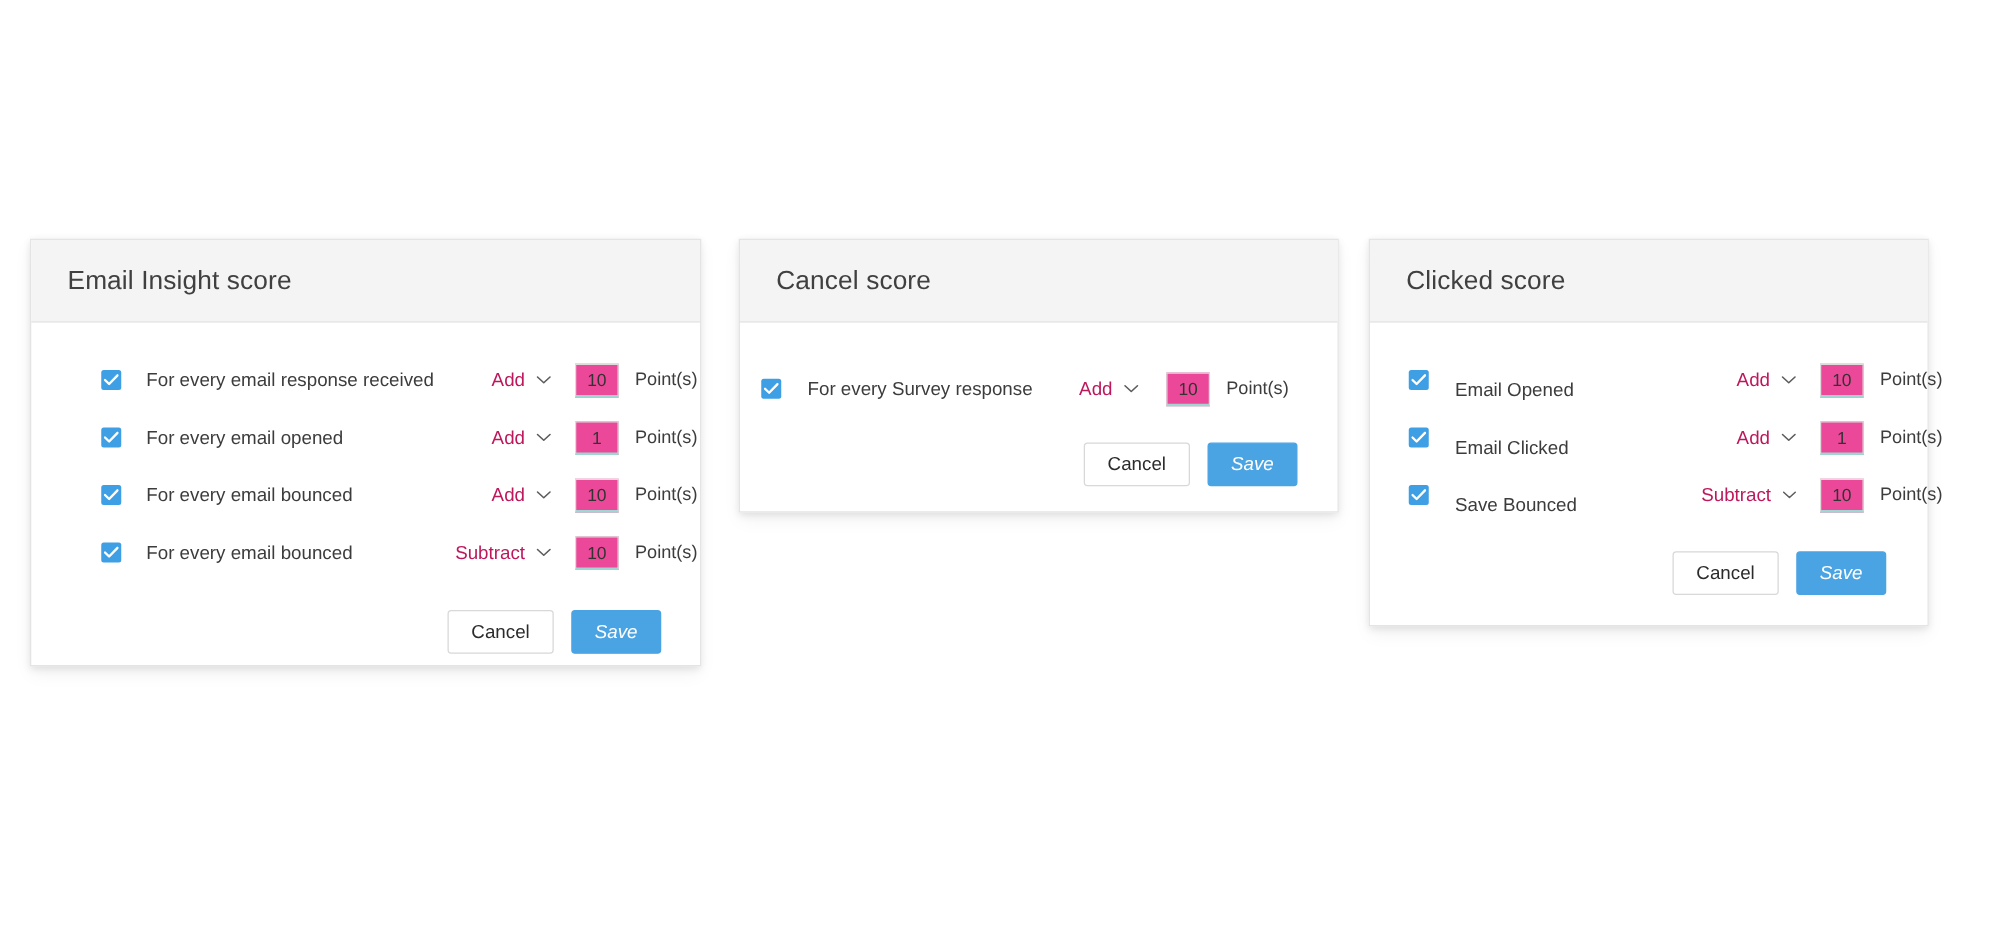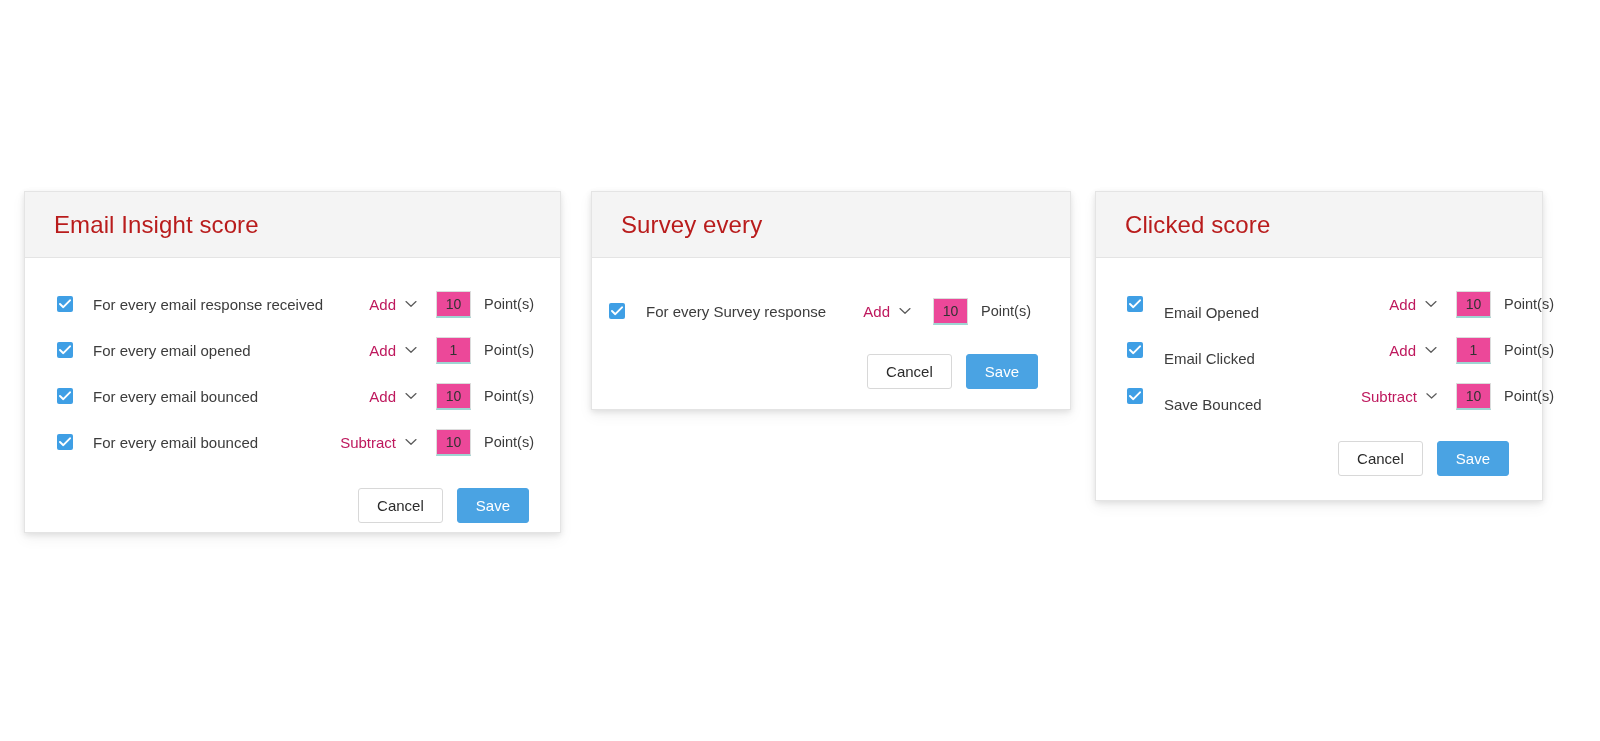--- a/index.html
+++ b/index.html
@@ -28,22 +28,22 @@
     background: #f4f4f4;
     border-bottom: 1px solid #e4e4e4;
     height: 66px;
     display: flex;
     align-items: center;
     padding: 0 0 0 29px;
     box-sizing: border-box;
   }
 
   .card-title {
-    font-size: 24px;
-    color: #b91c1c;
+    font-size: 21px;
+    color: #404040;
     font-weight: 400;
     letter-spacing: 0.1px;
     white-space: nowrap;
   }
 
   .card-body {
     padding: 24px 0 0 0;
     box-sizing: border-box;
   }
 
@@ -137,31 +137,32 @@
   .btn-cancel {
     background: #ffffff;
     border: 1px solid #d8d8d8;
     color: #2b2b2b;
   }
   .btn-save {
     background: #4aa3e3;
     border: 1px solid #4aa3e3;
     color: #ffffff;
     min-width: 72px;
+    font-style: italic;
   }
 
   
   #card-email-insight {
     left: 24px;
     top: 191px;
     width: 537px;
     height: 342px;
   }
   #card-email-insight .card-body { padding-top: 23px; }
-  #card-email-insight .row { padding-left: 32px; padding-right: 24px; }
+  #card-email-insight .row { padding-left: 56px; padding-right: 24px; }
   #card-email-insight .checkbox { margin-right: 20px; }
   #card-email-insight .row-label { width: 247px; }
   #card-email-insight .dropdown { width: 77px; margin-right: 19px; }
   #card-email-insight .num-input { margin-right: 13px; }
   #card-email-insight .actions { padding-right: 31px; margin-top: 23px; }
 
   
   #card-survey {
     left: 591px;
     top: 191px;
@@ -271,21 +272,21 @@
     <div class="actions">
       <div class="btn btn-cancel">Cancel</div>
       <div class="btn btn-save">Save</div>
     </div>
 
   </div>
 </div>
 
 <div class="card" id="card-survey">
   <div class="card-header">
-    <div class="card-title">Survey every</div>
+    <div class="card-title">Cancel score</div>
   </div>
   <div class="card-body">
 
     <div class="row">
       <span class="checkbox">
         <svg width="12" height="10" viewBox="0 0 12 10">
             <path d="M1 5 L4.3 8.2 L11 1.3" fill="none" stroke="#ffffff" stroke-width="1.9" stroke-linecap="round" stroke-linejoin="round"></path>
           </svg>
       </span>
       <span class="row-label">For every Survey response</span>

